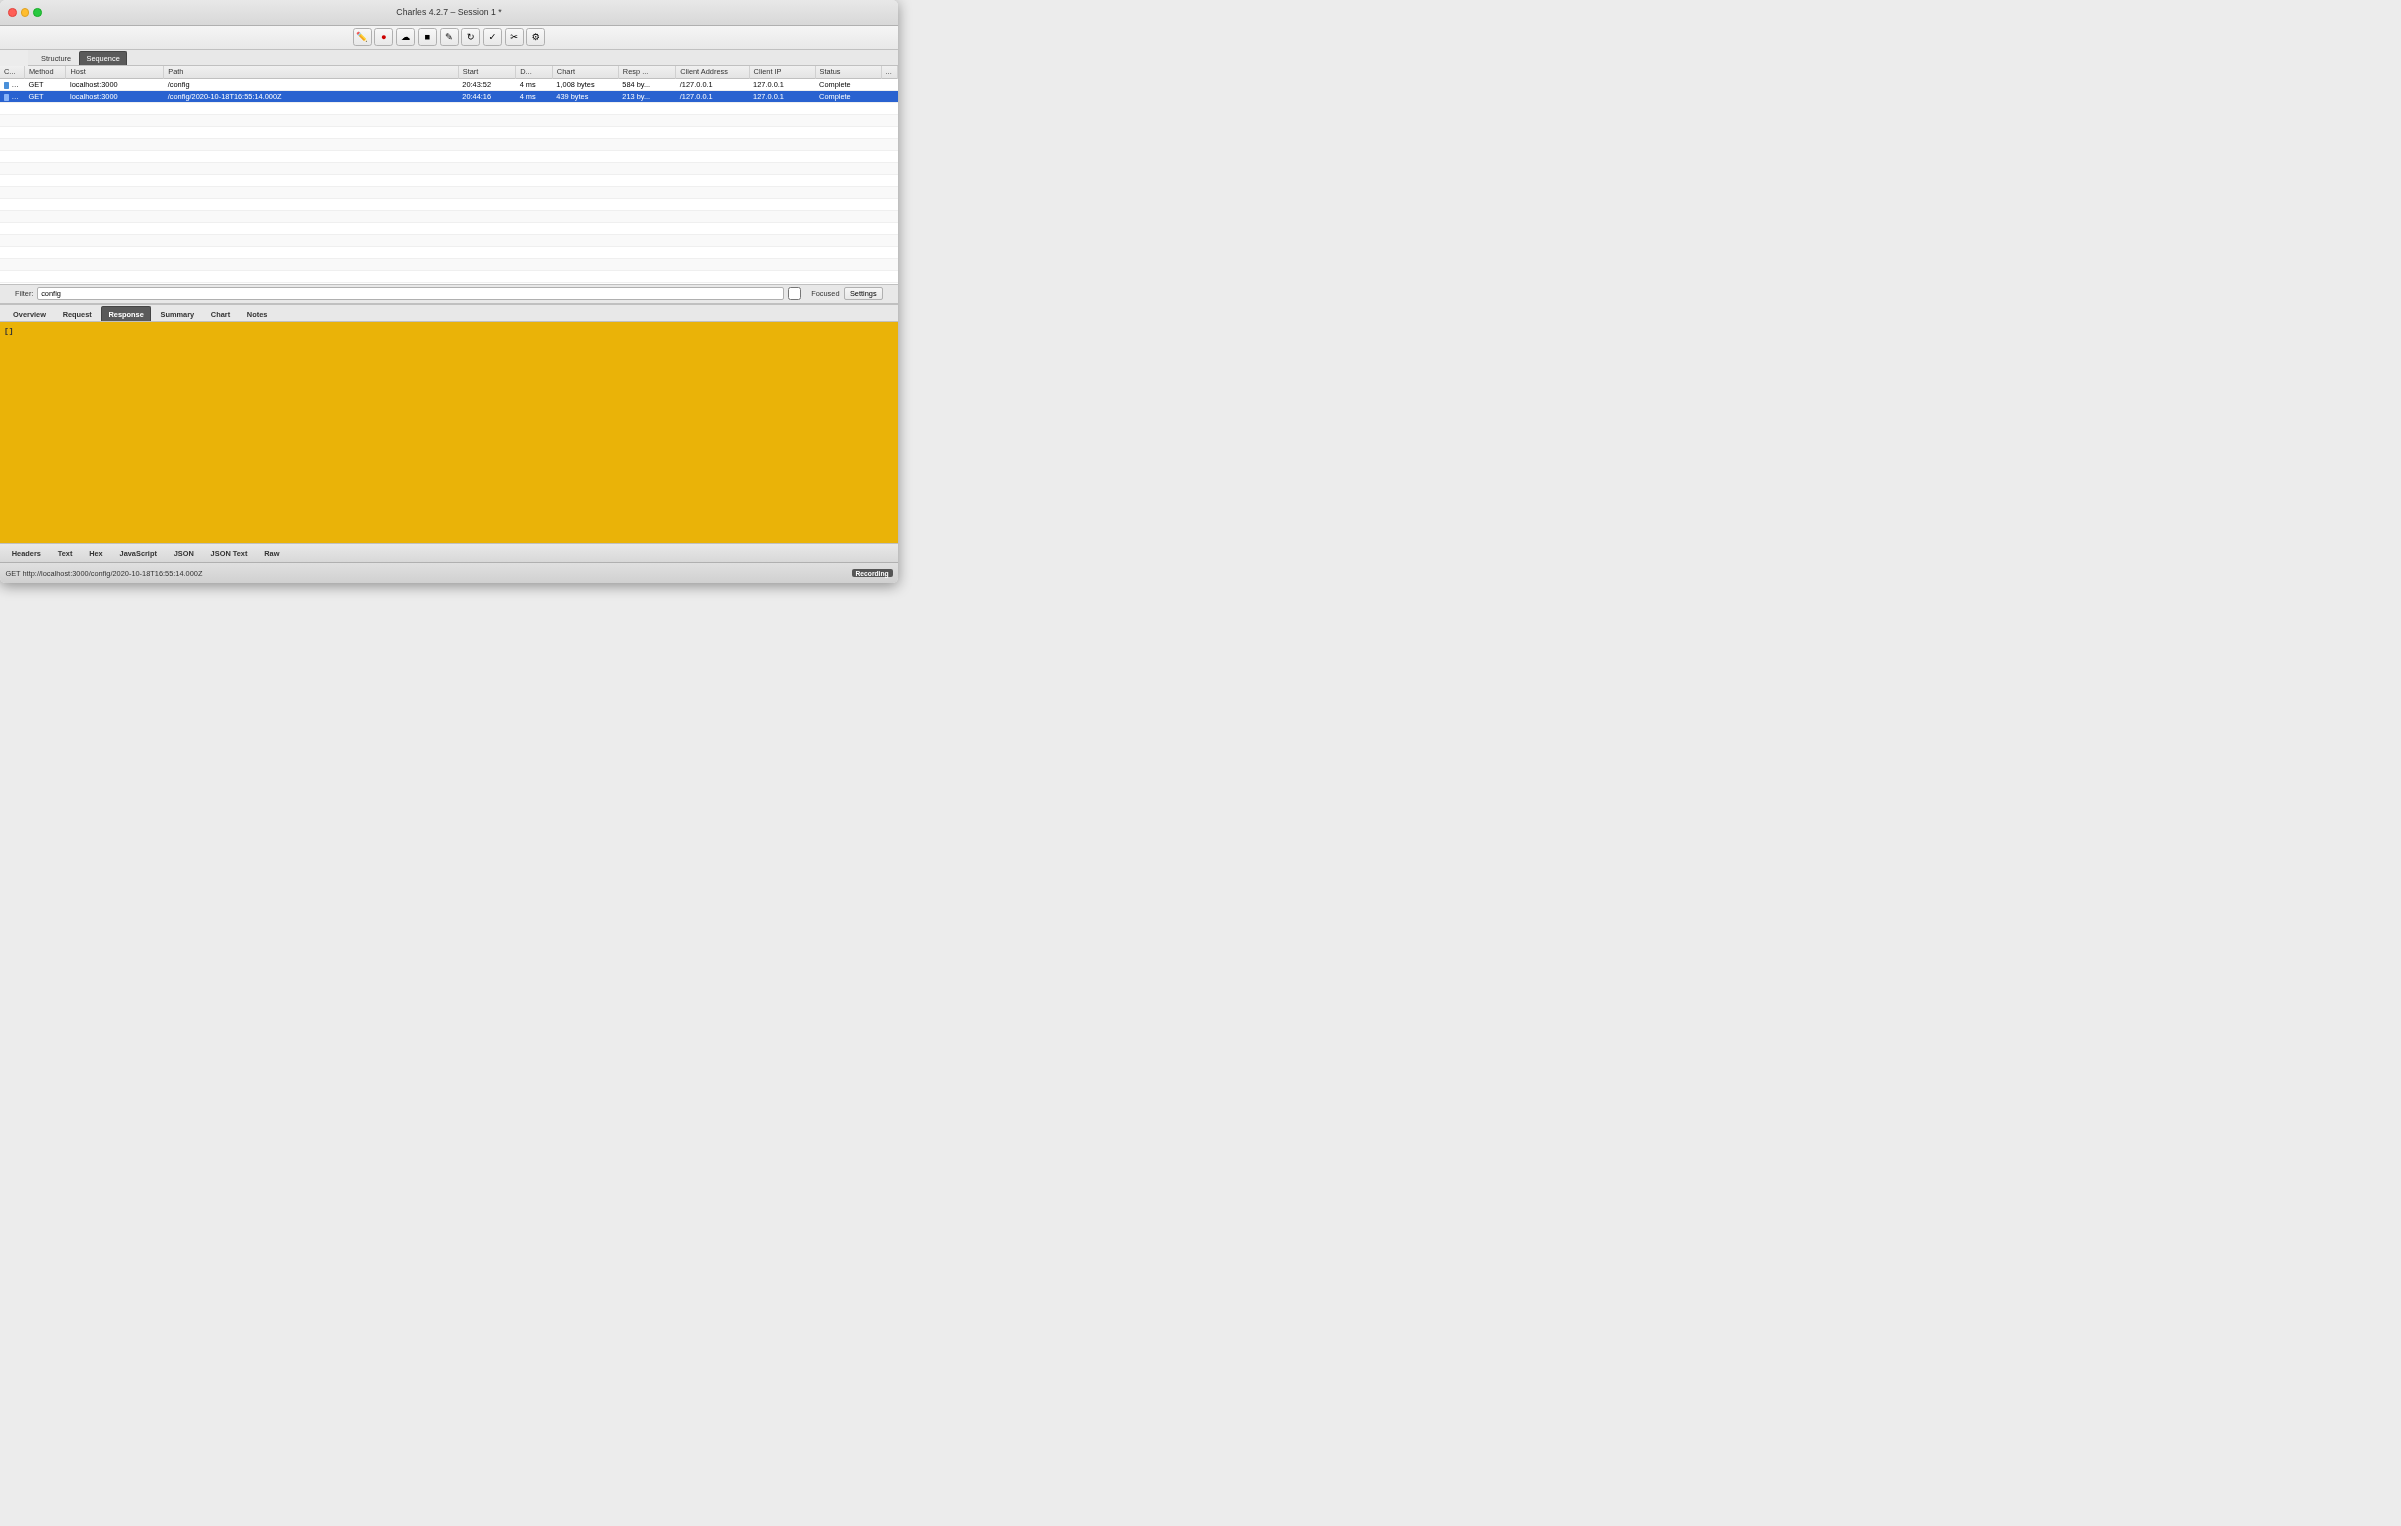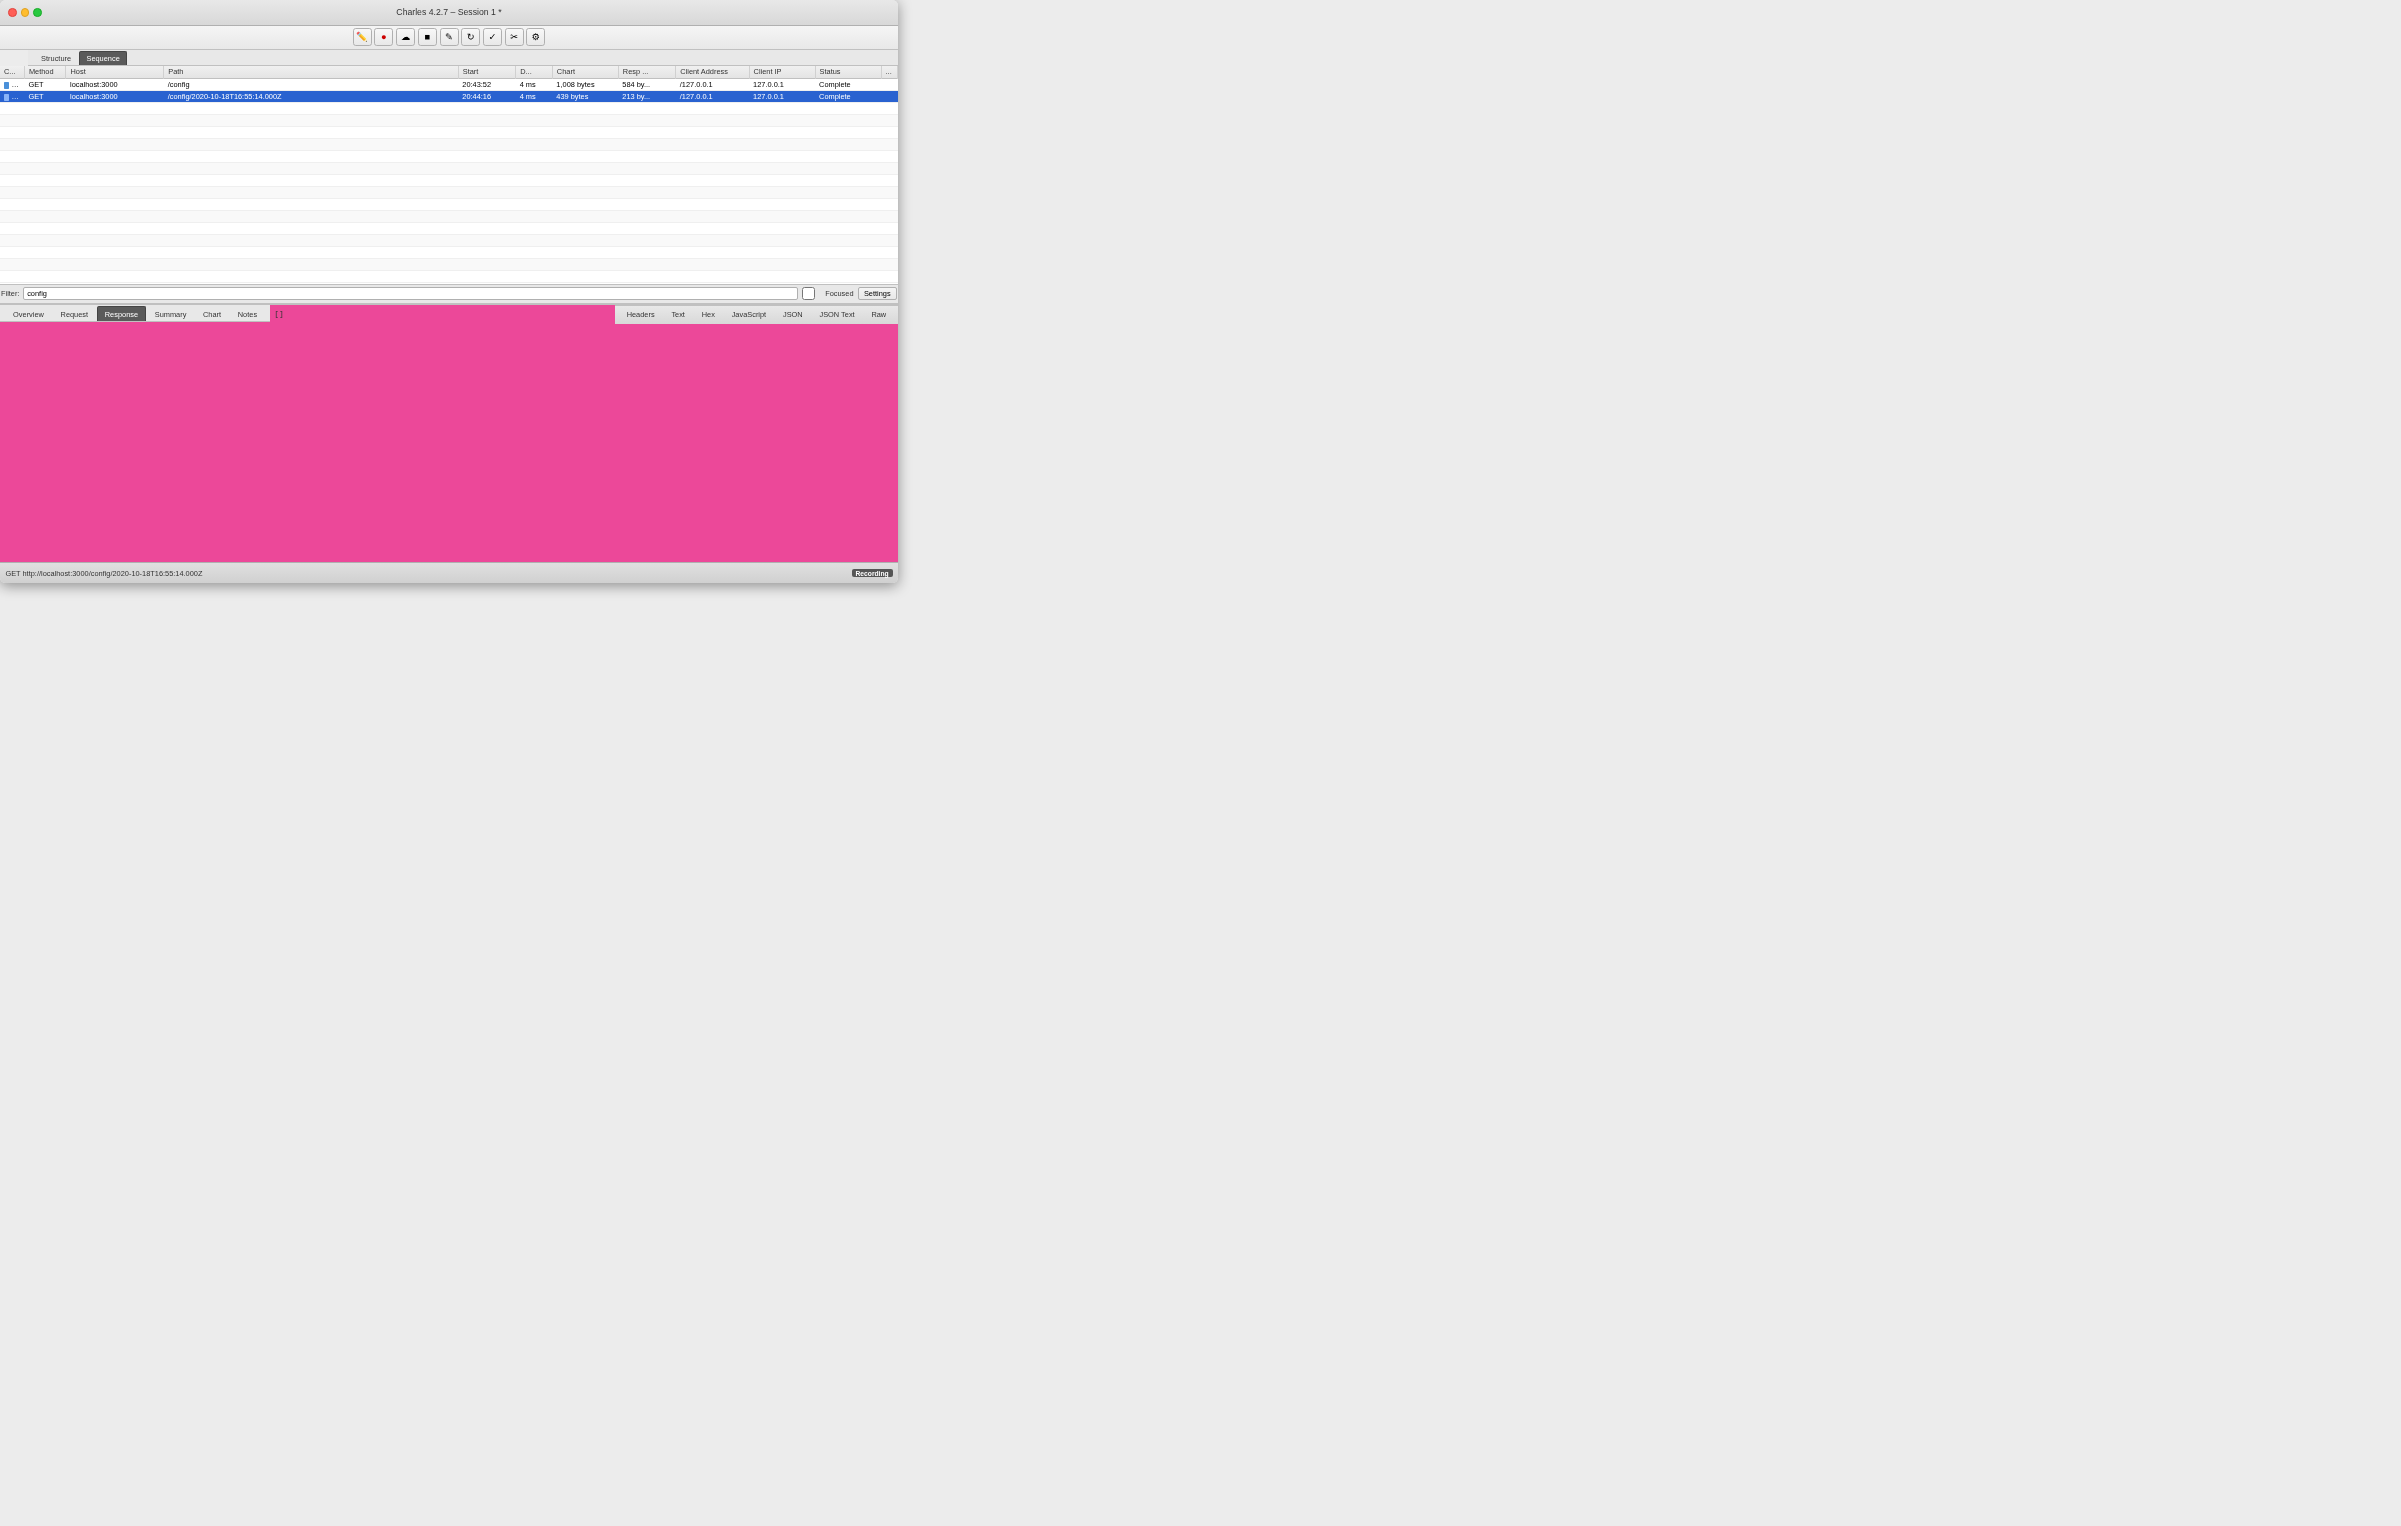--- a/index.html
+++ b/index.html
@@ -161,21 +161,21 @@
     
     .empty-row { height: 12px; }
     .empty-row:nth-child(even) { background: #f9f9f9; }
 
     
     .filter-bar {
       background: #e8e8e8;
       height: 20px;
       display: flex;
       align-items: center;
-      padding: 0 1px;
+      padding: 0 15px;
       gap: 4px;
       border-top: 0.7px solid #c0c0c0;
       border-bottom: 0.7px solid #c0c0c0;
     }
     .filter-label {
       font-size: 7.4px;
       color: #333;
       font-weight: 500;
     }
     .filter-input {
@@ -201,22 +201,23 @@
       border: 0.7px solid #b0b0b0;
       border-radius: 2px;
       background: linear-gradient(180deg, #f5f5f5 0%, #e8e8e8 100%);
       cursor: pointer;
     }
 
     
     .bottom-pane {
       flex: 1;
       display: flex;
-      flex-direction: row;
-      background: #ec4899;
+      flex-direction: column;
+      background: #eab308;
+      font-weight: bold;
     }
 
     
     .detail-tabs {
       background: #e8e8e8;
       height: 17.4px;
       display: flex;
       align-items: flex-end;
       padding: 0 5.4px;
       border-bottom: 0.7px solid #c0c0c0;

